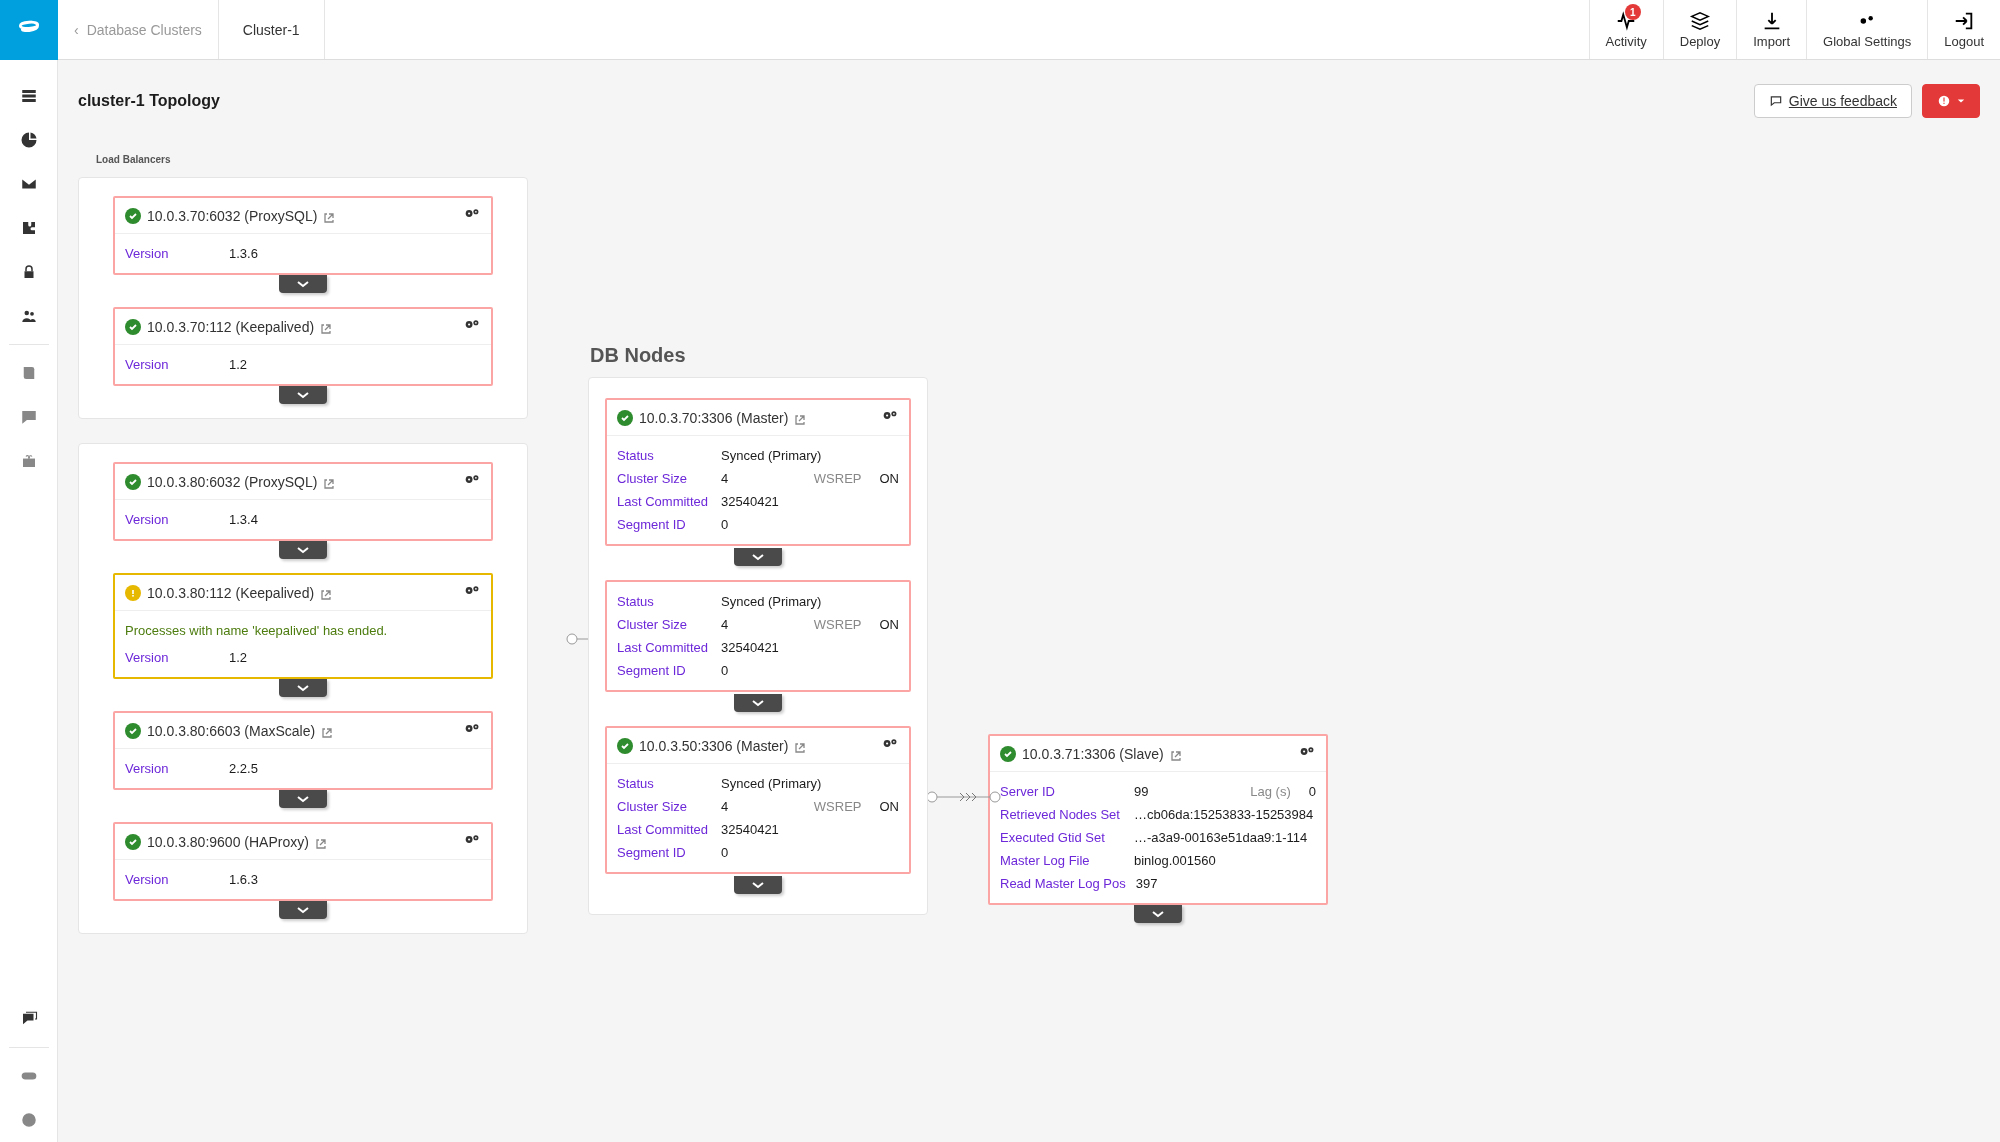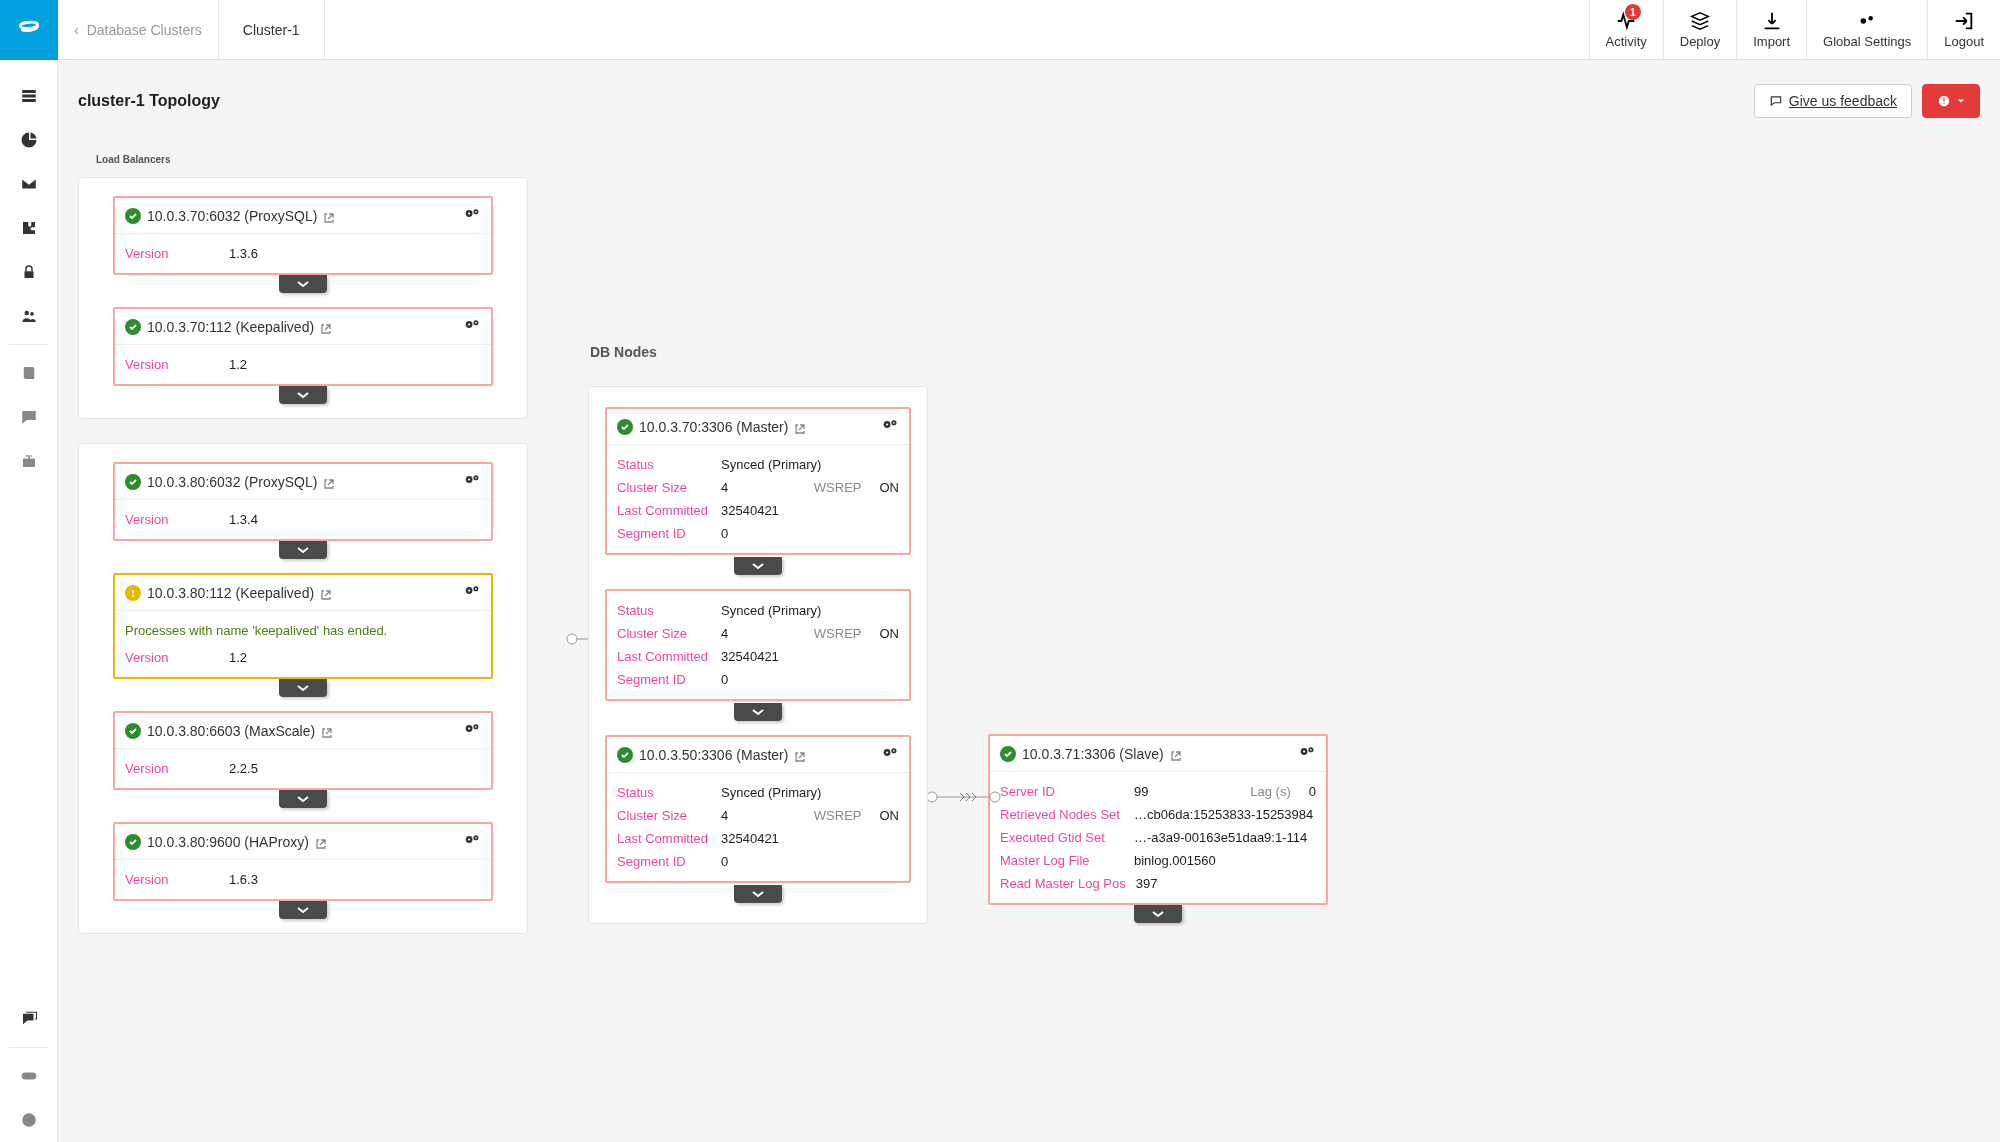--- a/index.html
+++ b/index.html
@@ -51,30 +51,30 @@
 .status-ok { background: #2e8b2e; }
 .status-warn { background: #e6b800; }
 .status-icon svg { width: 10px; height: 10px; }
 .node-title { font-size: 14px; color: #333; }
 .ext-icon { width: 12px; height: 12px; }
 .ext-icon svg { width: 12px; height: 12px; stroke: #888; }
 .gear-right { margin-left: auto; }
 .gear-right svg { width: 17px; height: 15px; }
 .node-body { padding: 8px 10px; font-size: 13px; }
 .node-body-row { display: flex; gap: 10px; padding: 4px 0; }
-.node-body-row .lbl { color: #ec4899; min-width: 94px; }
+.node-body-row .lbl { color: #6d28d9; min-width: 94px; }
 .node-body-row .lbl2 { color: #888; margin-left: auto; }
 .node-body-row .val { color: #1c1c1c; }
 .msg-row { color: #4d7c0f; padding: 4px 0 8px 0; }
 .node-expand { width: 48px; height: 18px; background: #4a4a4a; border-radius: 0 0 4px 4px; margin: 0 auto 14px auto; display: flex; align-items: center; justify-content: center; box-shadow: 2px 2px 3px rgba(0,0,0,0.2); }
 .node-expand svg { stroke: #fff; width: 14px; height: 10px; }
 
 
 .db-section { border: 1px solid #e5e5e5; background: #fff; border-radius: 4px; padding: 20px 16px 6px 16px; margin-top: 0px; }
-.db-label-out { font-size: 14px; font-weight: 600; color: #555; margin-bottom: 26px; padding-left: 2px; }
+.db-label-out { font-size: 20px; font-weight: 600; color: #555; margin-bottom: 10px; padding-left: 2px; }
 .db-node { margin-bottom: 2px; }
 
 
 .slave-wrap { margin-top: 592px; }
 .slave-card .node-body-row .lbl { min-width: 124px; }
 
 
 .svg-connectors { position:absolute; top:0; left:0; pointer-events:none; }
 </style>
 </head>

